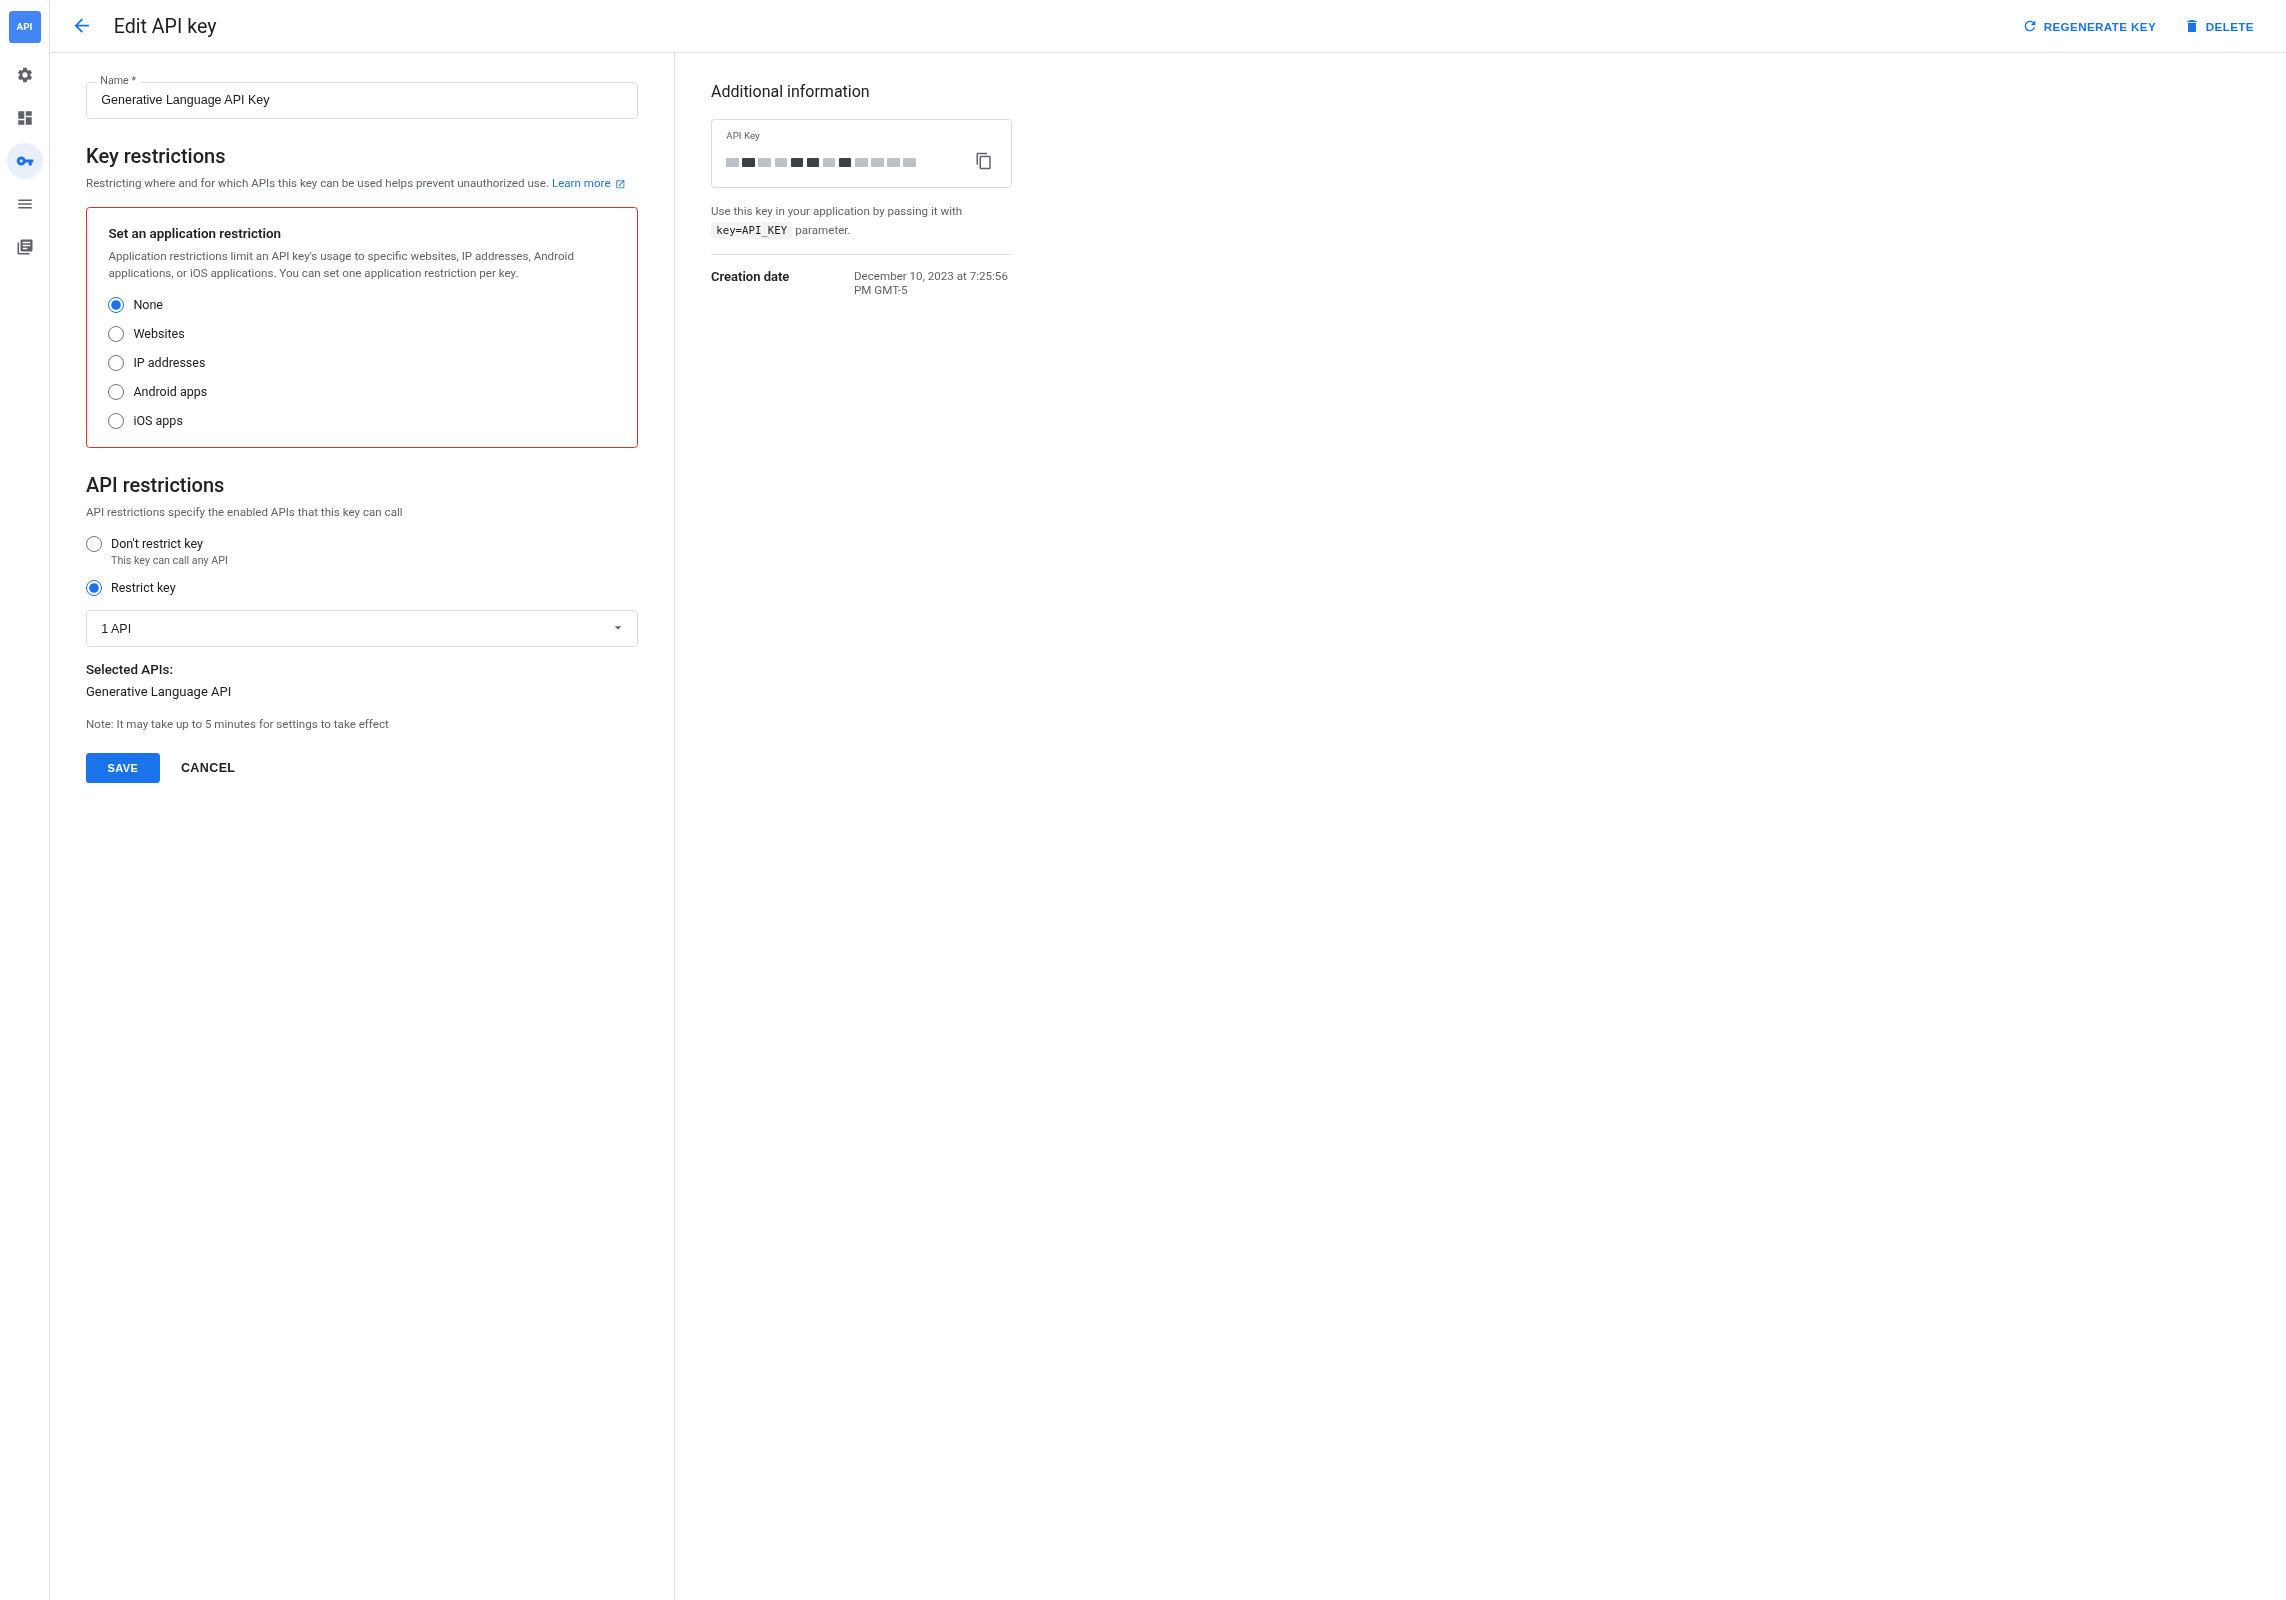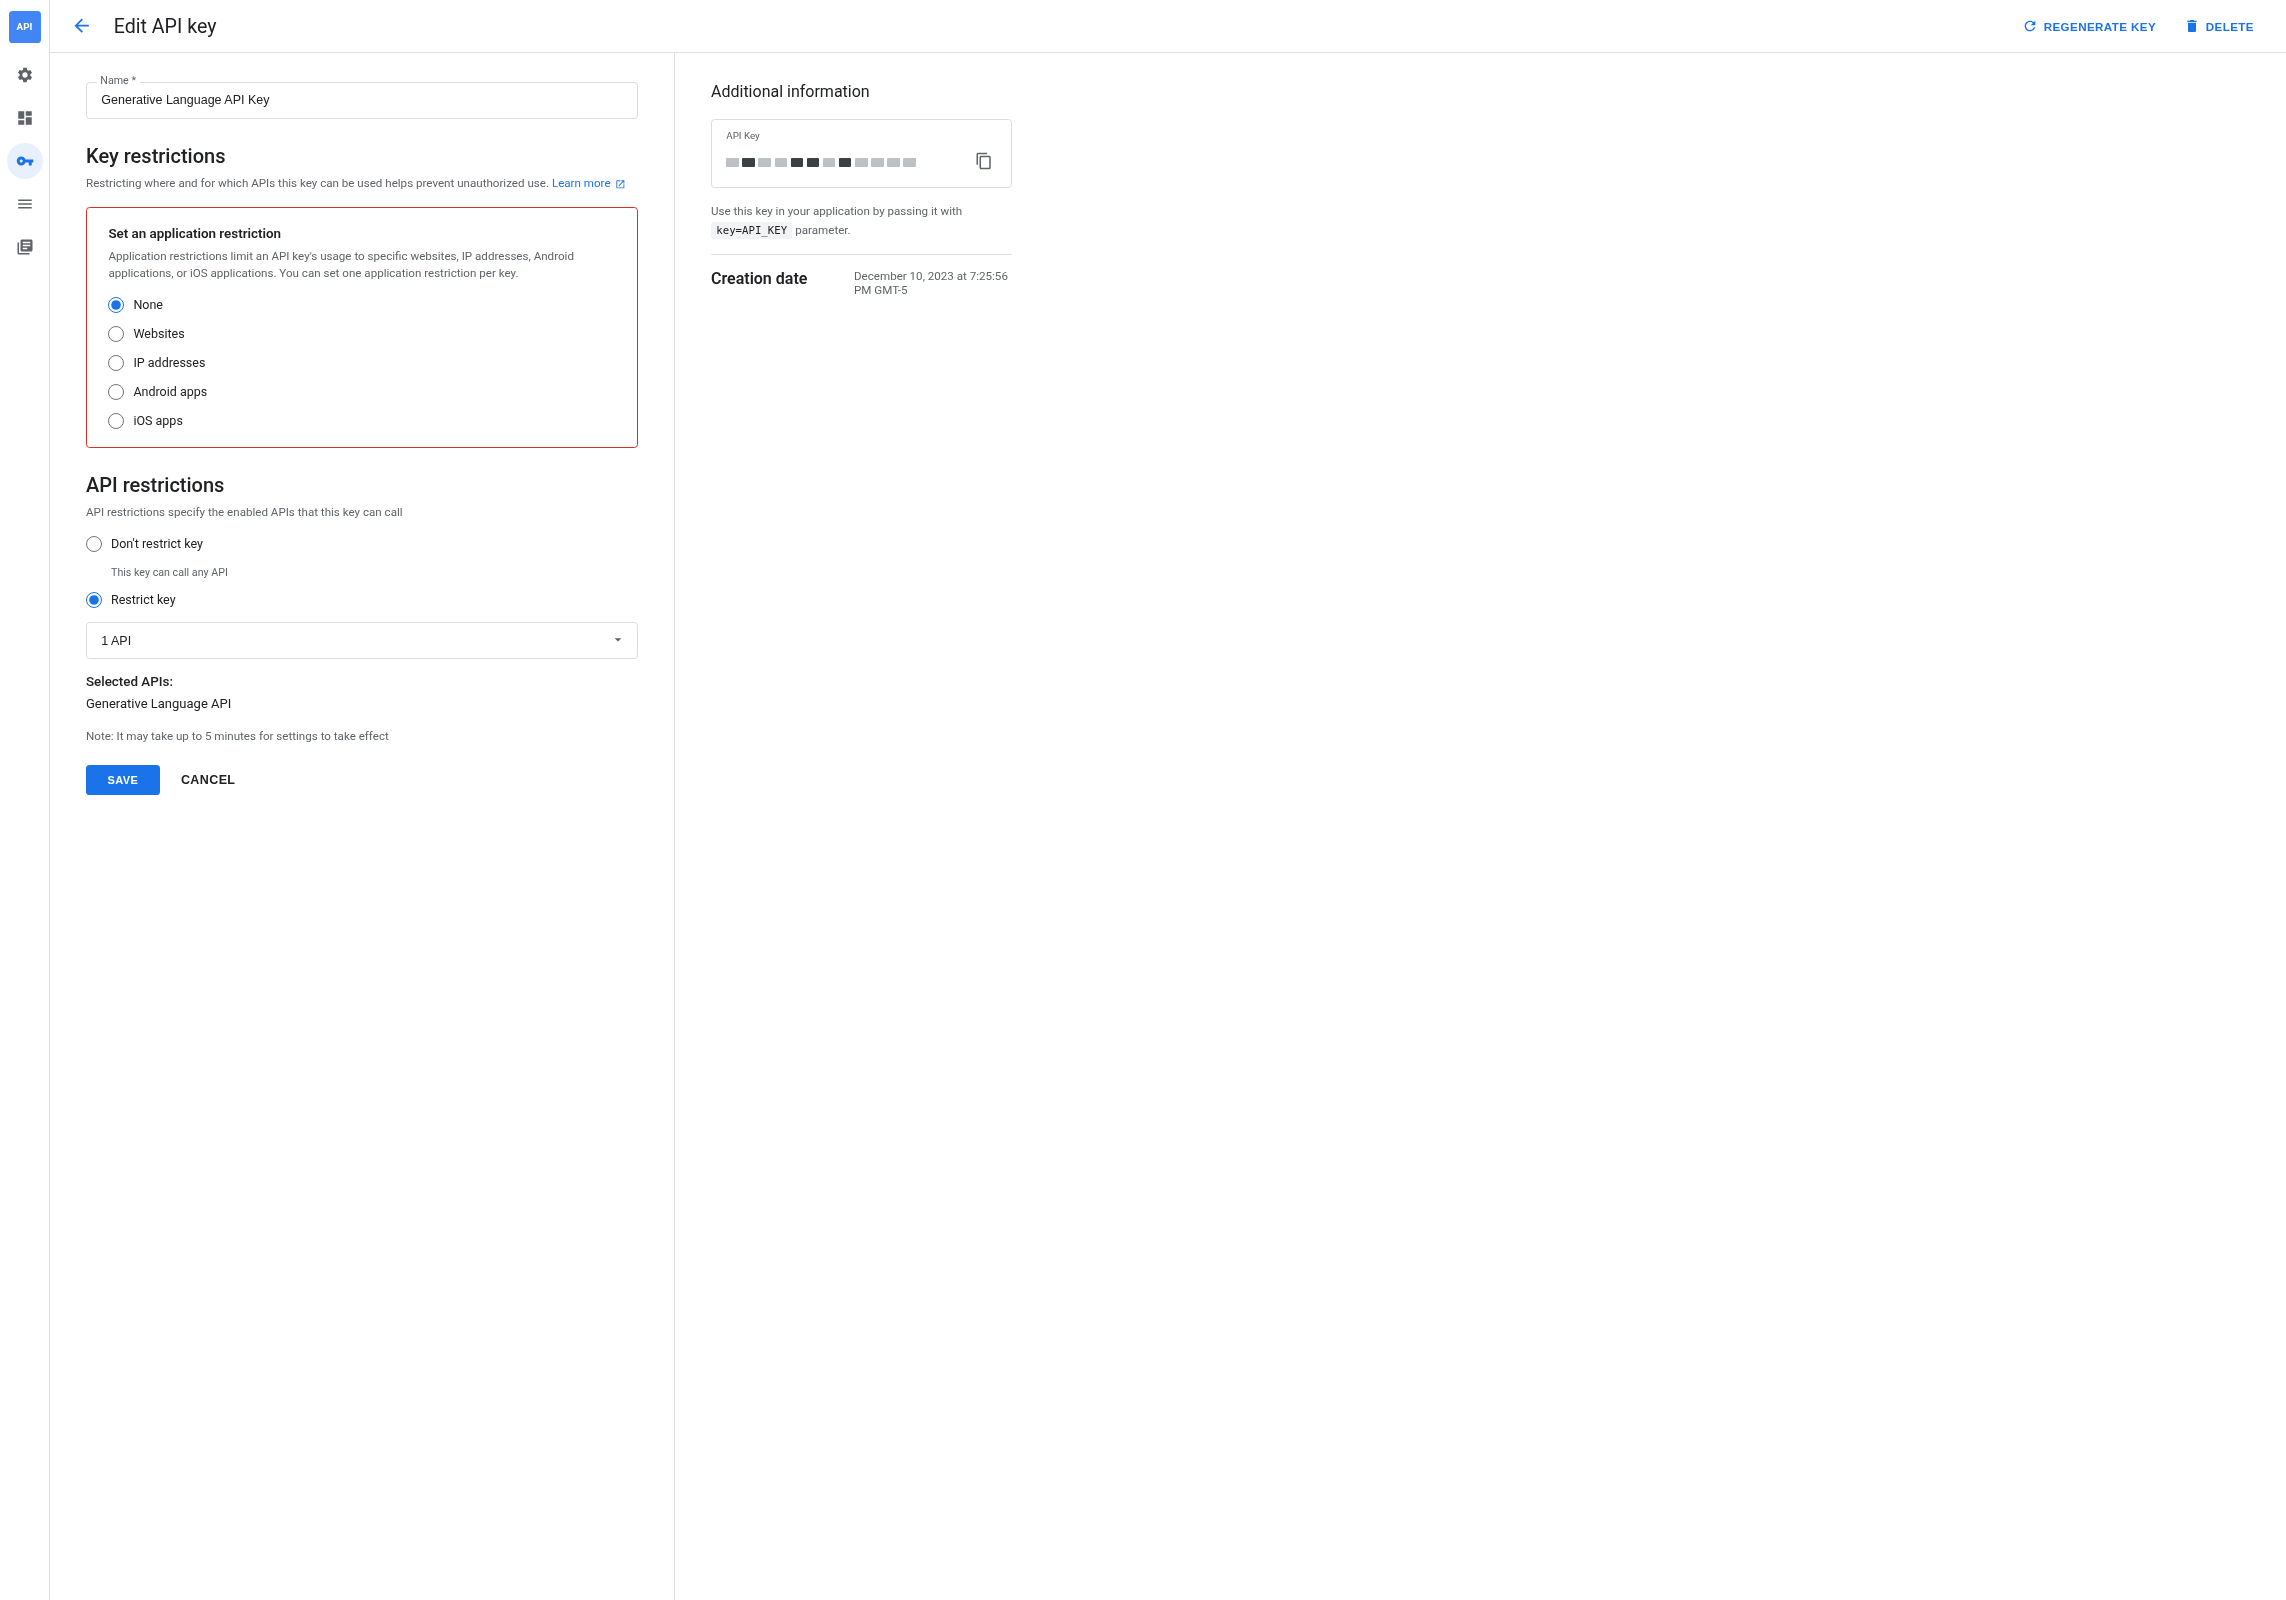--- a/index.html
+++ b/index.html
@@ -202,21 +202,21 @@
     }
 
     
     .api-restrictions {
       margin-bottom: 21.4px;
     }
     .sub-label {
       font-size: 10.7px;
       color: #5f6368;
       margin-left: 25px;
-      margin-top: 14px;
+      margin-top: 2px;
     }
 
     
     .dropdown-wrapper {
       position: relative;
       margin: 14.3px 0;
     }
     .dropdown {
       width: 100%;
       border: 0.9px solid #dadce0;
@@ -348,21 +348,21 @@
     .info-divider {
       border: none;
       border-top: 0.9px solid #e0e0e0;
       margin: 14.3px 0;
     }
     .creation-date-row {
       display: flex;
       gap: 36px;
     }
     .creation-label {
-      font-size: 16px;
+      font-size: 13px;
       font-weight: 600;
       color: #202124;
       min-width: 107px;
     }
     .creation-value {
       font-size: 11.6px;
       color: #5f6368;
     }
 
     

